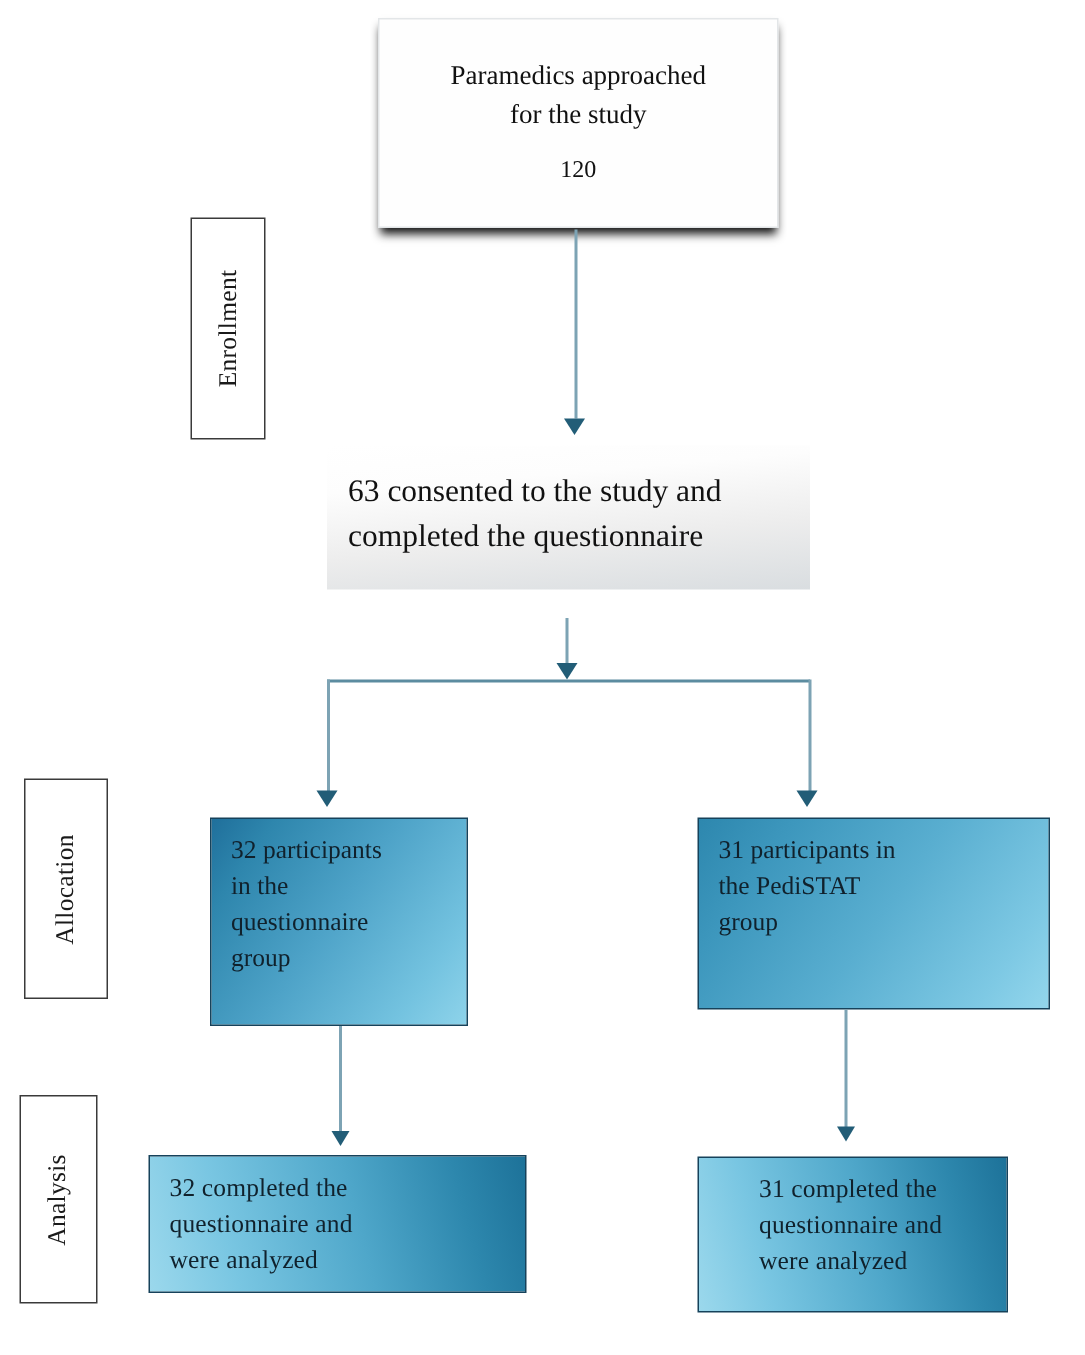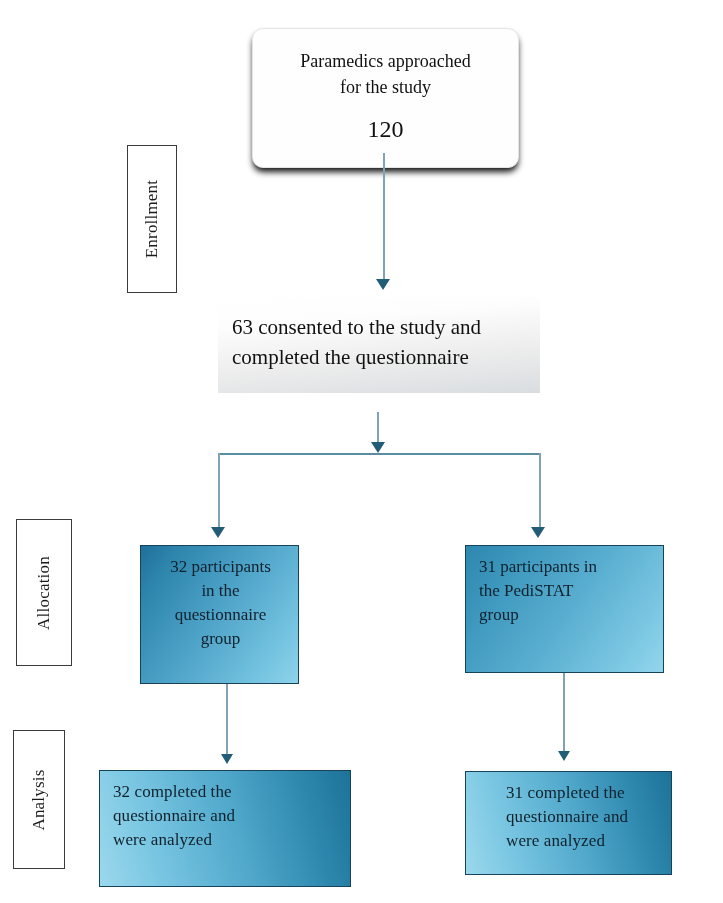--- a/index.html
+++ b/index.html
@@ -43,21 +43,21 @@
   }
 
   #box-top{
     background:#fefefe;
     border:1px solid #e3e6e8;
     text-align:center;
     padding:10px 14px 12px;
     box-shadow:0 5px 6px -1px rgba(0,0,0,0.92);
   }
   #box-top .line{font-size:18px;}
-  #box-top .num{margin-top:12px;font-size:24px;}
+  #box-top .num{margin-top:12px;font-size:16px;}
 
   #box-consent{
     background:linear-gradient(175deg,#ffffff 0%,#fdfdfd 26%,#ededed 62%,#d9dde0 100%);
     padding:4px 14px 0 14px;
     justify-content:flex-start;
   }
   #box-consent .line{padding-top:0;}
   #box-consent .pad{height:11px;}
 
   
@@ -113,21 +113,21 @@
   </div>
 
   <div class="stage-label" id="lbl-allocation" style="left:16px;top:519px;width:56px;height:147px;">
     <span>Allocation</span>
   </div>
 
   <div class="stage-label" id="lbl-analysis" style="left:13px;top:730px;width:52px;height:139px;">
     <span>Analysis</span>
   </div>
 
-  <div class="box" id="box-top" style="left:252px;top:28px;width:267px;height:140px;border-radius:11px;">
+  <div class="box" id="box-top" style="left:252px;top:12px;width:267px;height:140px;">
     <div class="line">Paramedics approached</div>
     <div class="line">for the study</div>
     <div class="line num">120</div>
   </div>
 
   <div class="vline" style="left:383px;top:153px;height:126px;"></div>
   <div class="arrowhead" style="left:376px;top:279px;"></div>
 
   <div class="box" id="box-consent" style="left:218px;top:297px;width:322px;height:96px;">
     <div class="pad"></div>
@@ -139,40 +139,40 @@
   <div class="arrowhead" style="left:371px;top:442px;"></div>
 
   <div class="hline" style="left:218px;top:453px;width:322px;"></div>
 
   <div class="vline" style="left:218px;top:453px;height:76px;"></div>
   <div class="arrowhead" style="left:211px;top:527px;"></div>
 
   <div class="vline" style="left:539px;top:453px;height:76px;"></div>
   <div class="arrowhead" style="left:531px;top:527px;"></div>
 
-  <div class="bluebox alloc-left" style="left:140px;top:545px;width:159px;height:139px;align-items:center;">
+  <div class="bluebox alloc-left" style="left:140px;top:545px;width:172px;height:139px;">
     <div class="line">32 participants</div>
     <div class="line">in the</div>
     <div class="line">questionnaire</div>
     <div class="line">group</div>
   </div>
 
-  <div class="bluebox alloc-right" style="left:465px;top:545px;width:199px;height:128px;">
+  <div class="bluebox alloc-right" style="left:465px;top:545px;width:235px;height:128px;">
     <div class="line">31 participants in</div>
     <div class="line">the PediSTAT</div>
     <div class="line">group</div>
   </div>
 
   <div class="vline" style="left:226px;top:684px;height:72px;"></div>
   <div class="arrowhead small" style="left:221px;top:754px;"></div>
 
   <div class="vline" style="left:563px;top:673px;height:80px;"></div>
   <div class="arrowhead small" style="left:558px;top:751px;"></div>
 
-  <div class="bluebox anal-left" style="left:99px;top:770px;width:252px;height:117px;">
+  <div class="bluebox anal-left" style="left:99px;top:770px;width:252px;height:92px;">
     <div class="line">32  completed  the</div>
     <div class="line">questionnaire and</div>
     <div class="line">were analyzed</div>
   </div>
 
   <div class="bluebox anal-right" style="left:465px;top:771px;width:207px;height:104px;">
     <div class="line">31  completed  the</div>
     <div class="line">questionnaire and</div>
     <div class="line">were analyzed</div>
   </div>

